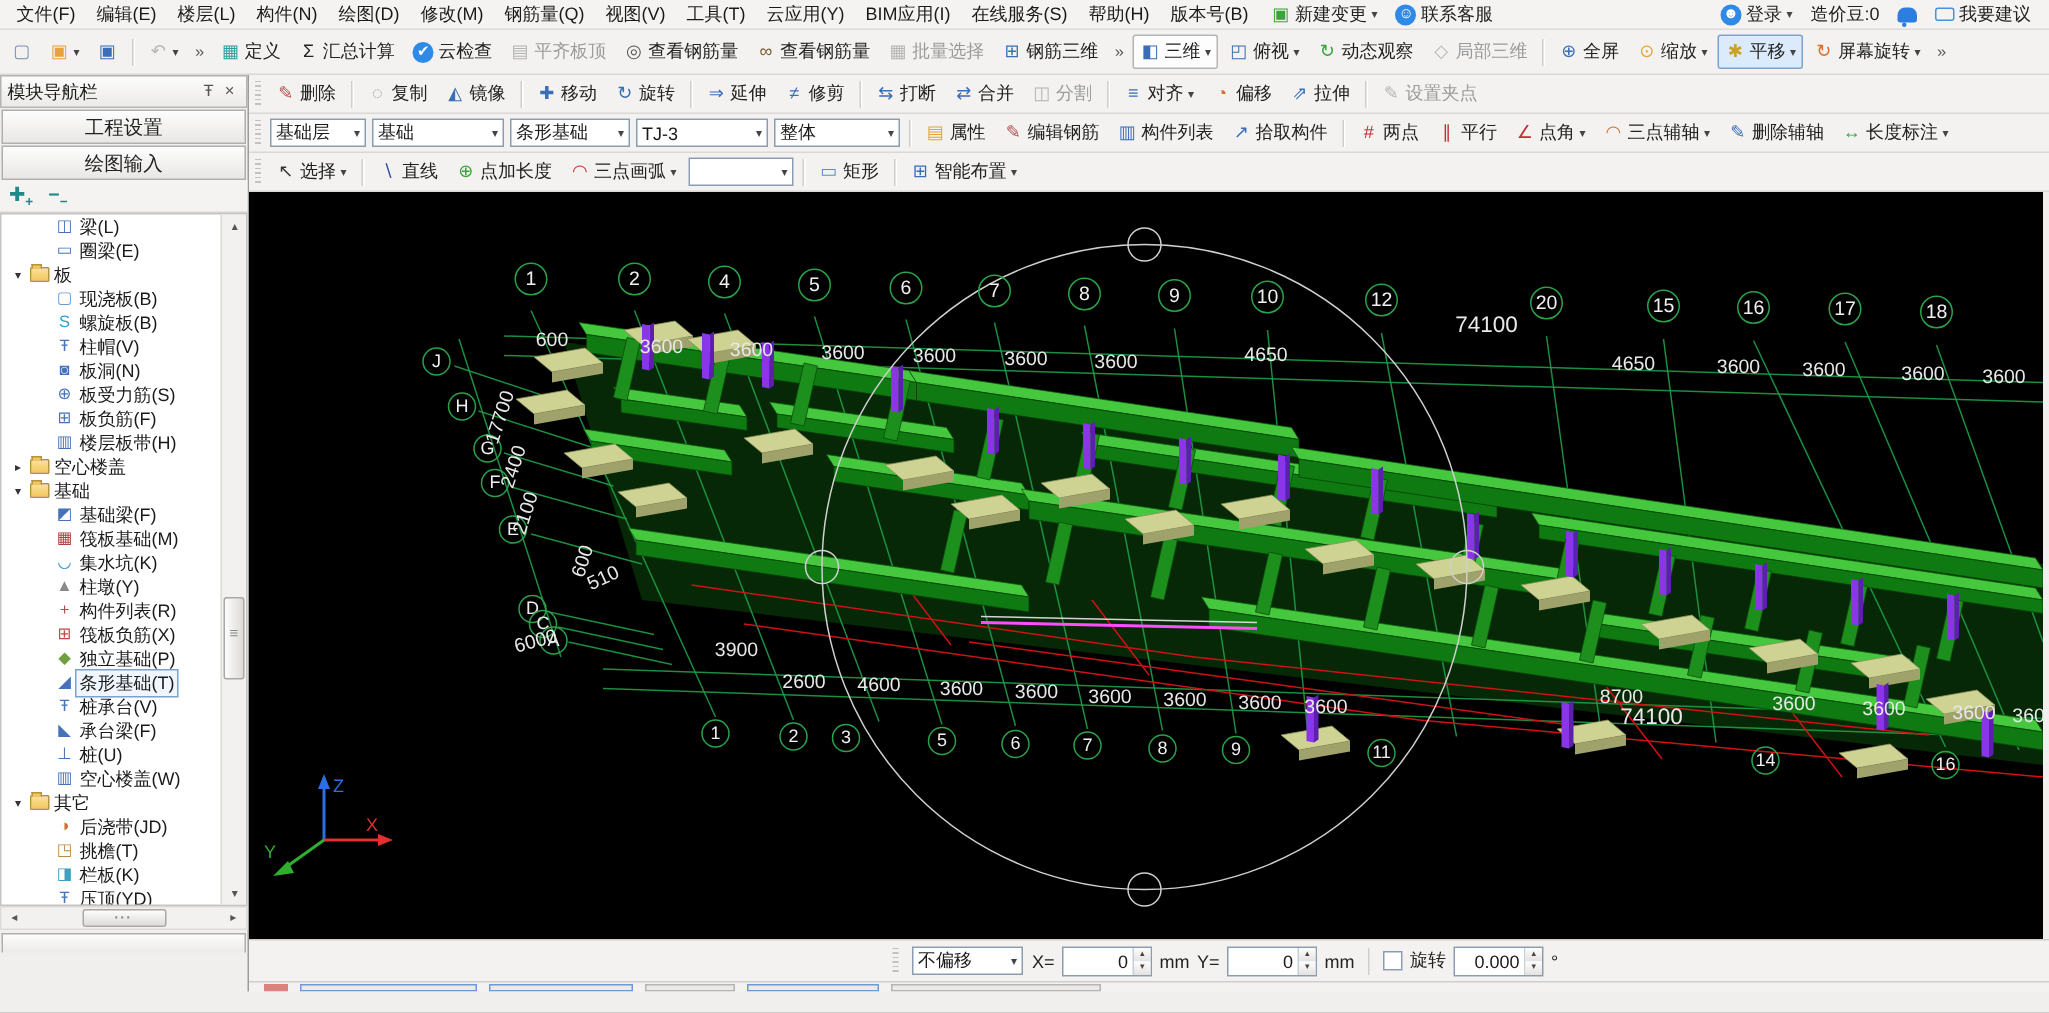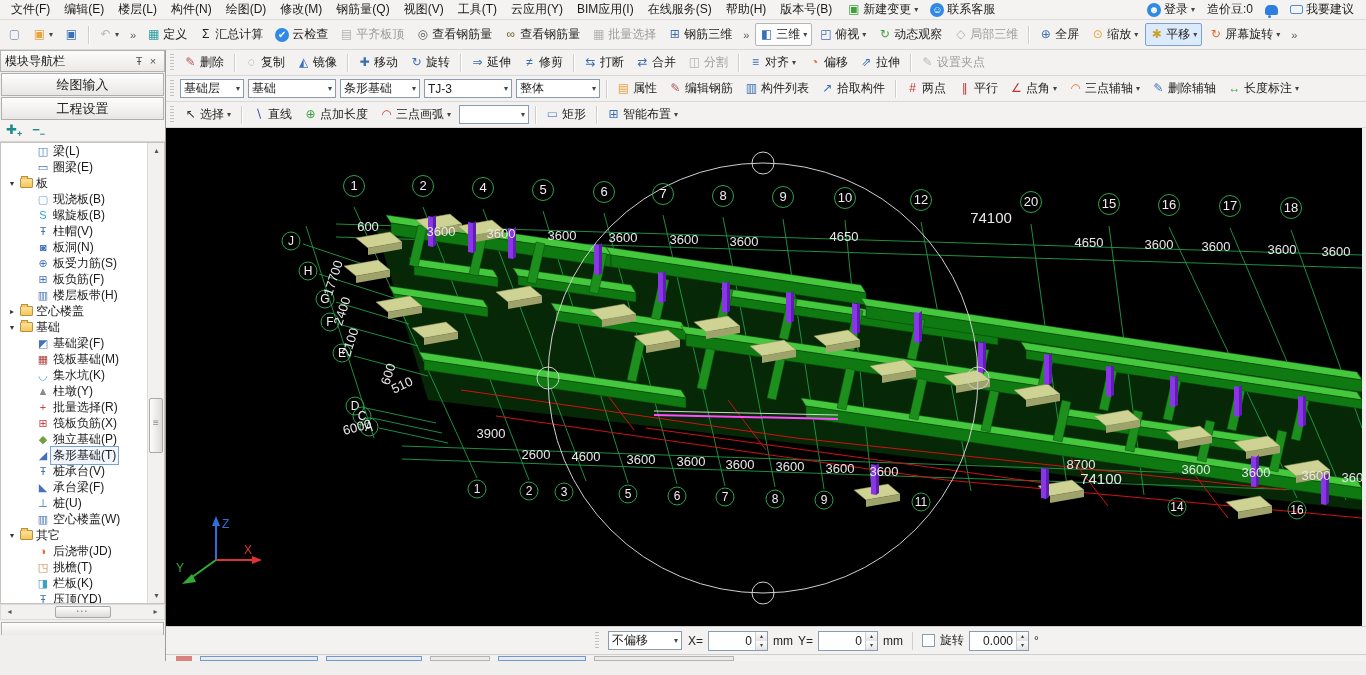--- a/index.html
+++ b/index.html
@@ -246,22 +246,22 @@
       <span class="chev">»</span>
     </div>
 
   <div id="main">
     <div id="sidebar">
       <div class="nav-title">
         <span>模块导航栏</span>
         <span class="pin">Ŧ</span>
         <span class="cls">×</span>
       </div>
+      <div class="nav-btn">工程设置</div>
       <div class="nav-btn">绘图输入</div>
-      <div class="nav-btn">工程设置</div>
       <div class="nav-icons">
         <span class="texpand">✚<i>+</i></span>
         <span class="texpand">−<i>−</i></span>
       </div>
       <div id="tree-wrap">
         <div id="tree">
             <div class="tree-row" style="padding-left: 22px;">
               <span class="expander"></span>
               <span class="leaf-ic" style="color: rgb(70, 115, 184);">◫</span>
               <span class="tree-label">梁(L)</span>
@@ -337,21 +337,21 @@
               <span class="tree-label">集水坑(K)</span>
             </div>
             <div class="tree-row" style="padding-left: 22px;">
               <span class="expander"></span>
               <span class="leaf-ic" style="color: rgb(138, 138, 138);">▲</span>
               <span class="tree-label">柱墩(Y)</span>
             </div>
             <div class="tree-row" style="padding-left: 22px;">
               <span class="expander"></span>
               <span class="leaf-ic" style="color: rgb(192, 72, 72);">+</span>
-              <span class="tree-label">批量选择(R)</span>
+              <span class="tree-label">构件列表(R)</span>
             </div>
             <div class="tree-row" style="padding-left: 22px;">
               <span class="expander"></span>
               <span class="leaf-ic" style="color: rgb(192, 72, 72);">⊞</span>
               <span class="tree-label">筏板负筋(X)</span>
             </div>
             <div class="tree-row" style="padding-left: 22px;">
               <span class="expander"></span>
               <span class="leaf-ic" style="color: rgb(112, 160, 64);">◆</span>
               <span class="tree-label">独立基础(P)</span>

